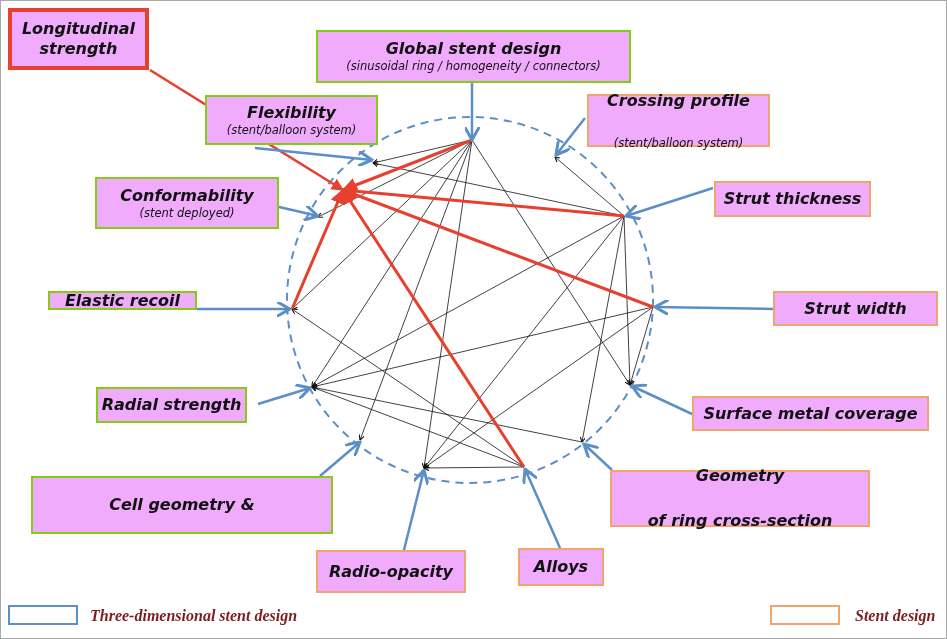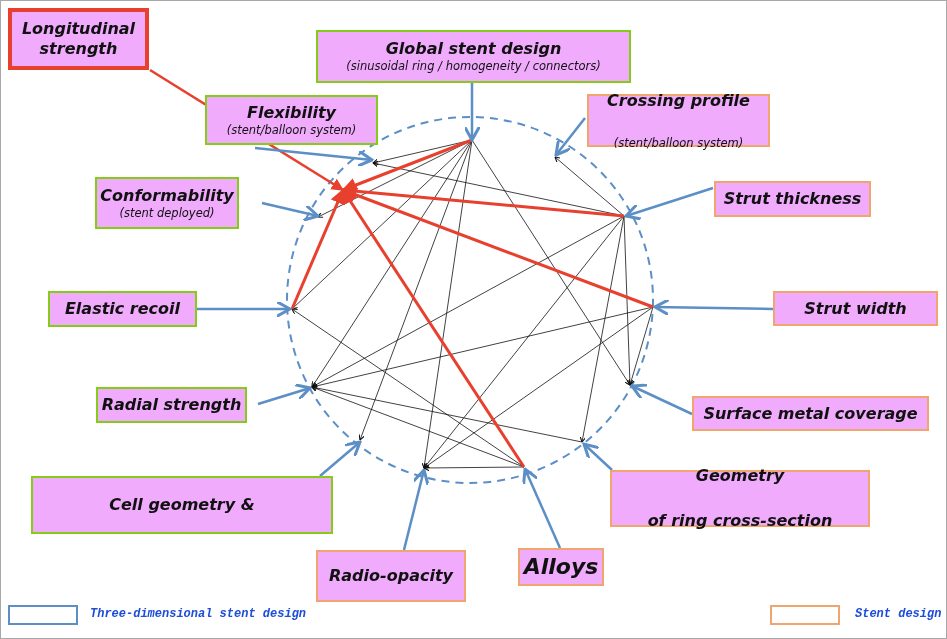--- a/index.html
+++ b/index.html
@@ -6,21 +6,21 @@
   body { width: 947px; height: 639px; position: relative; overflow: hidden; font-family: "DejaVu Sans", sans-serif; }
   .frame { position: absolute; left: 0; top: 0; width: 945px; height: 637px; border: 1px solid #a8a8a8; background: #ffffff; }
   svg.links { position: absolute; left: 0; top: 0; width: 947px; height: 639px; }
   .box { position: absolute; box-sizing: border-box; background: #f0abfc; display: flex; flex-direction: column; align-items: center; justify-content: center; text-align: center; font-style: italic; color: #111; }
   .box.blue { border: 2px solid #84cc16; }
   .box.orange { border: 2px solid #f0a46e; gap: 25px; }
   .box.red { border: 4px solid #e8402e; }
   .title { font-weight: bold; font-size: 16px; line-height: 20px; }
   .sub { font-size: 11.5px; line-height: 15px; font-family: "DejaVu Sans", sans-serif; }
   .legend-sw { position: absolute; width: 70px; height: 20px; box-sizing: border-box; }
-  .legend-txt { position: absolute; font-size: 12px; font-style: italic; font-weight: bold; color: #1d4ed8; font-family: Liberation Mono, monospace; }
+  .legend-txt { position: absolute; font-size: 16px; font-style: italic; font-weight: bold; color: #7f1d1d; font-family: Liberation Serif, serif; }
 </style>
 </head>
 <body>
 
 <div class="frame"></div>
 
 <svg class="links" viewBox="0 0 947 639">
   <defs>
     <marker id="ahBlack" viewBox="0 0 10 10" refX="9" refY="5" markerWidth="7" markerHeight="7" orient="auto-start-reverse">
       <path d="M0,0 L9,5 L0,10" fill="none" stroke="#111" stroke-width="2"></path>
@@ -93,30 +93,30 @@
 <div class="box blue" style="left:169px;top:95px;width:173px;height:50px;margin-left:36px;">
   <span class="title">Flexibility</span>
   <span class="sub">(stent/balloon system)</span>
 </div>
 
 <div class="box orange" style="left:587px;top:94px;width:183px;height:53px;">
   <span class="title">Crossing profile</span>
   <span class="sub">(stent/balloon system)</span>
 </div>
 
-<div class="box blue" style="left:95px;top:177px;width:144px;height:52px;">
+<div class="box blue" style="left:95px;top:177px;width:184px;height:52px;">
   <span class="title">Conformability</span>
   <span class="sub">(stent deployed)</span>
 </div>
 
 <div class="box orange" style="left:714px;top:169px;width:157px;height:36px;margin-top:12px;">
   <span class="title">Strut thickness</span>
 </div>
 
-<div class="box blue" style="left:48px;top:291px;width:149px;height:36px;">
+<div class="box blue" style="left:48px;top:291px;width:149px;height:19px;">
   <span class="title">Elastic recoil</span>
 </div>
 
 <div class="box orange" style="left:773px;top:291px;width:165px;height:35px;">
   <span class="title">Strut width</span>
 </div>
 
 <div class="box blue" style="left:96px;top:387px;width:151px;height:36px;">
   <span class="title">Radial strength</span>
 </div>
@@ -127,24 +127,24 @@
 
 <div class="box blue" style="left:31px;top:476px;width:302px;height:58px;gap:28px;">
   <span class="title">Cell geometry &amp;</span>
 </div>
 
 <div class="box orange" style="left:610px;top:470px;width:260px;height:57px;text-align:right;">
   <span class="title">Geometry</span>
   <span class="title">of ring cross-section</span>
 </div>
 
-<div class="box orange" style="left:316px;top:550px;width:150px;height:52px;">
+<div class="box orange" style="left:316px;top:550px;width:150px;height:43px;">
   <span class="title">Radio-opacity</span>
 </div>
 
 <div class="box orange" style="left:518px;top:548px;width:86px;height:38px;">
-  <span class="title" style="font-size:22px;">Alloys</span>
+  <span class="title" style="font-size:16px;">Alloys</span>
 </div>
 
 <div class="legend-sw" style="left:8px;top:605px;border:2px solid #5b8fc6;"></div>
 <div class="legend-txt" style="left:90px;top:607px;">Three-dimensional stent design</div>
 <div class="legend-sw" style="left:770px;top:605px;border:2px solid #f0a46e;"></div>
 <div class="legend-txt" style="left:855px;top:607px;">Stent design</div>
 
 </body></html>

